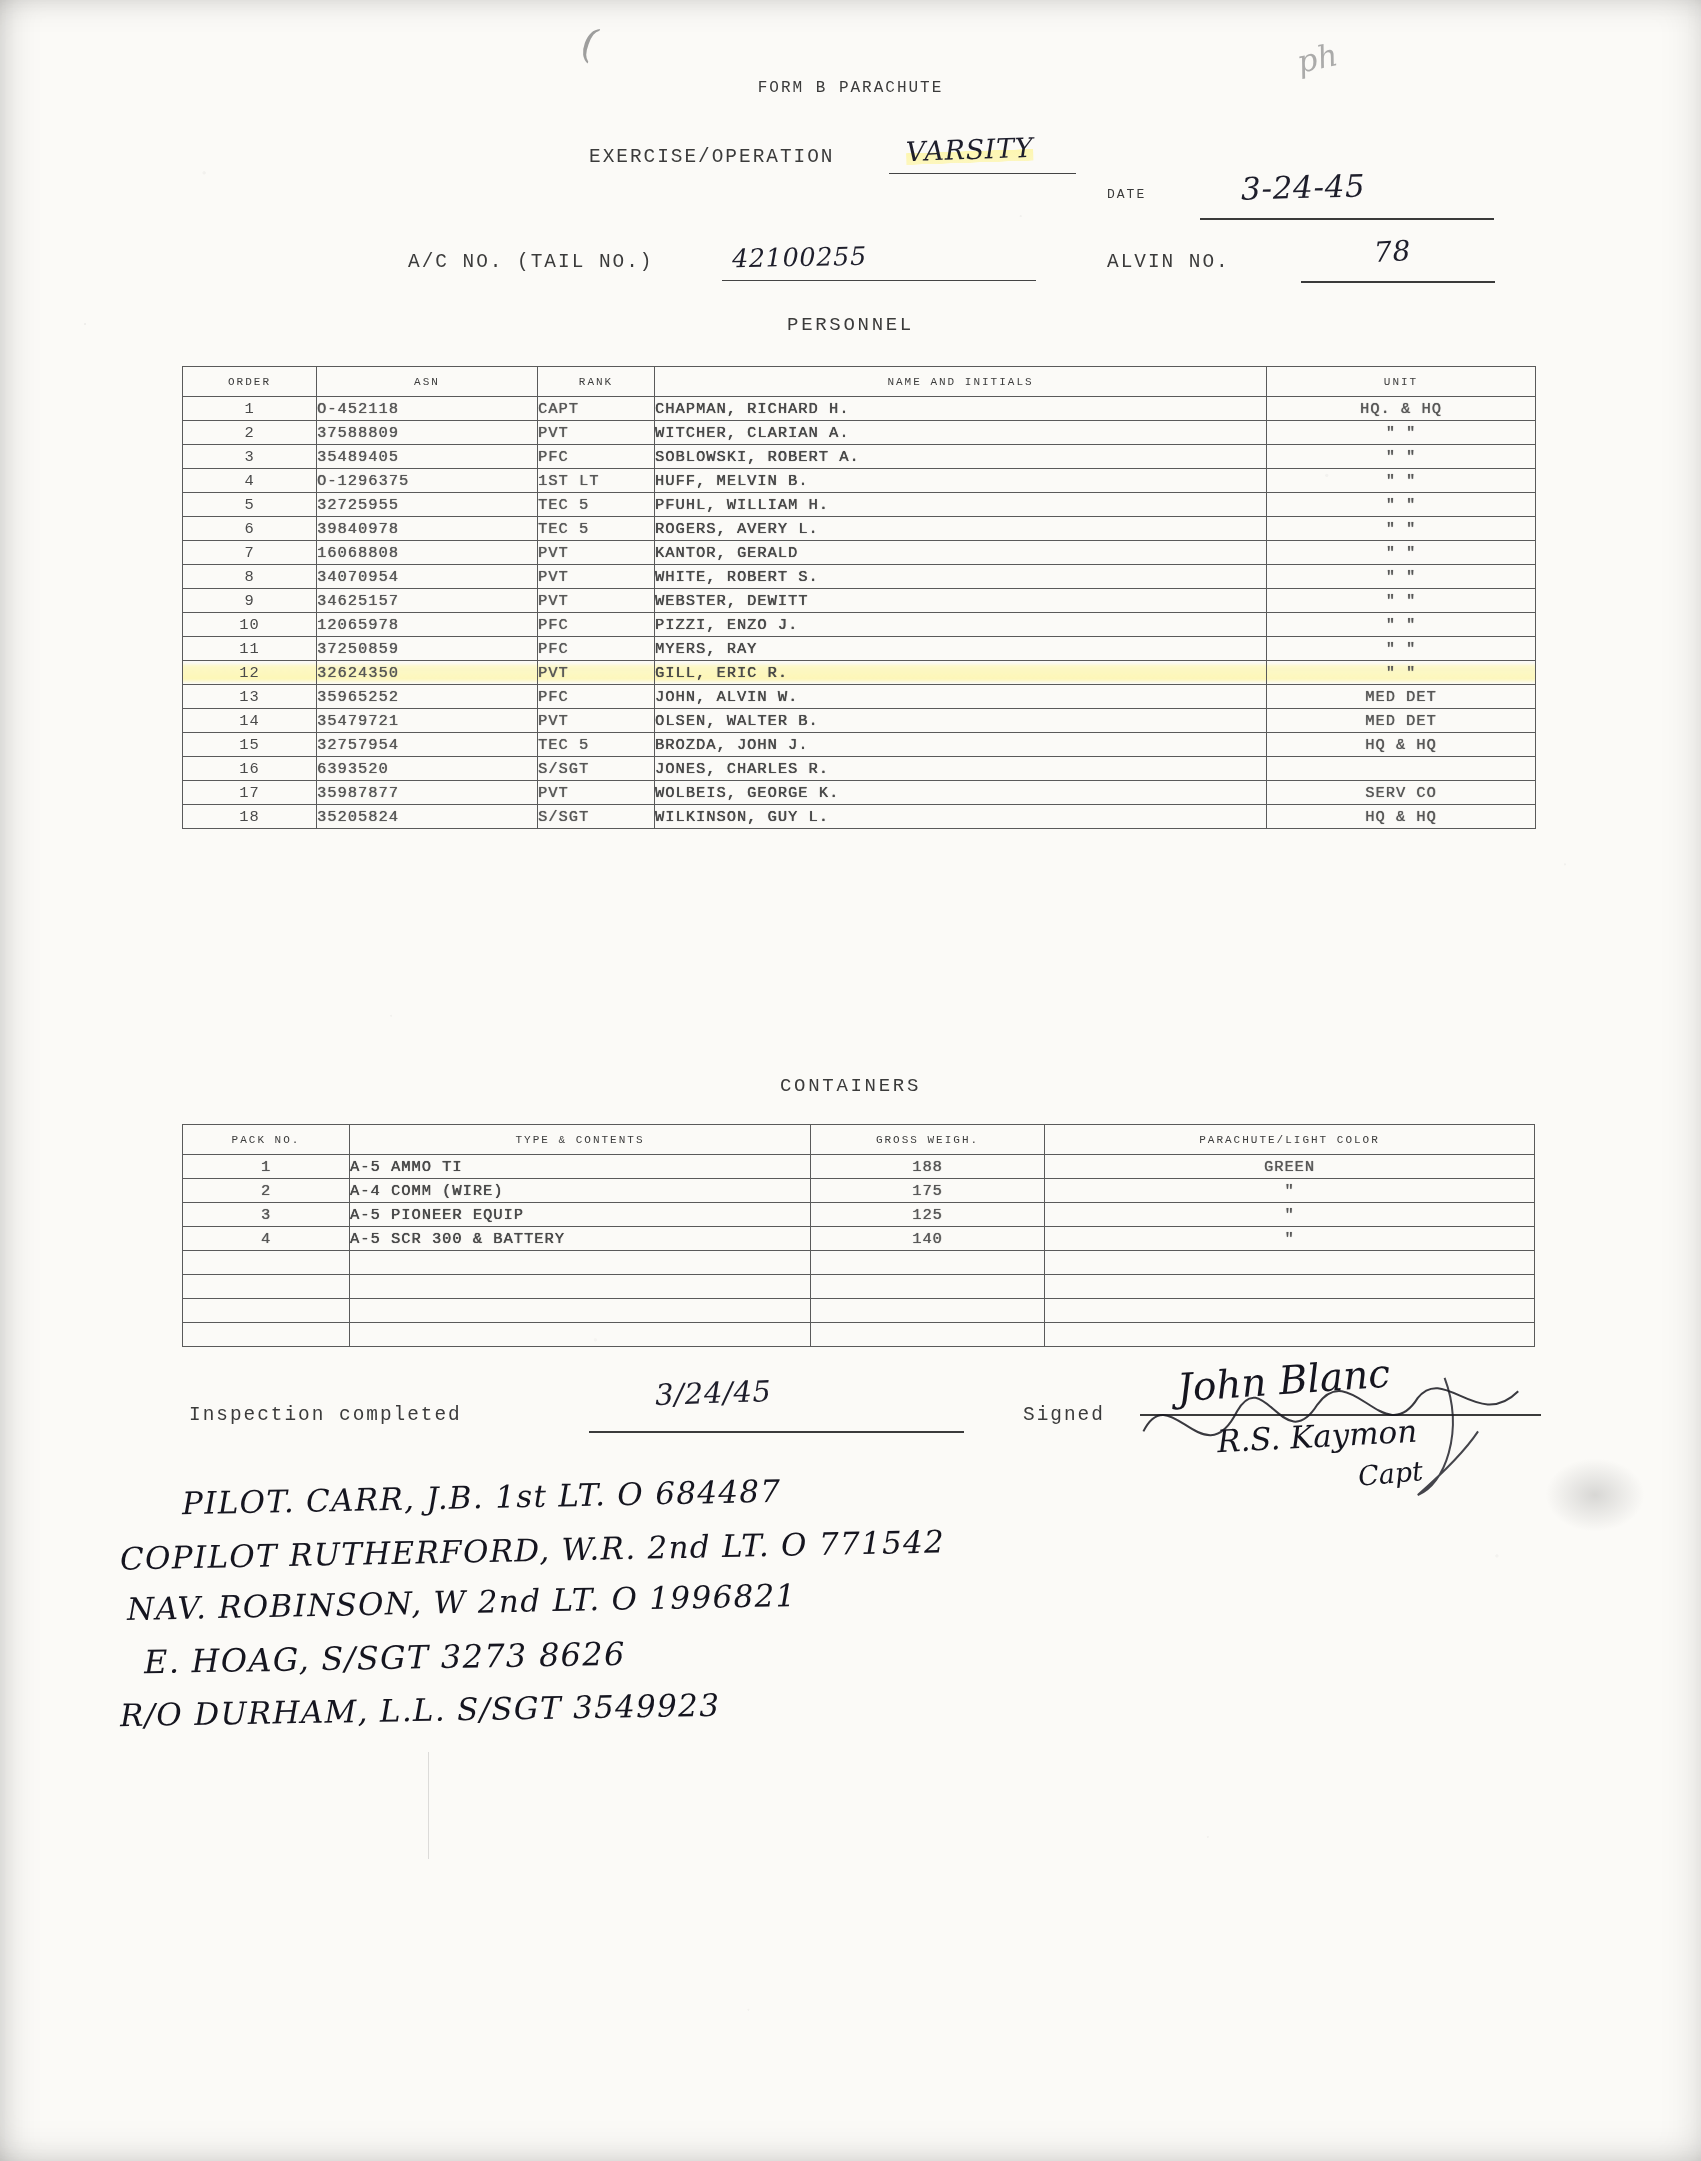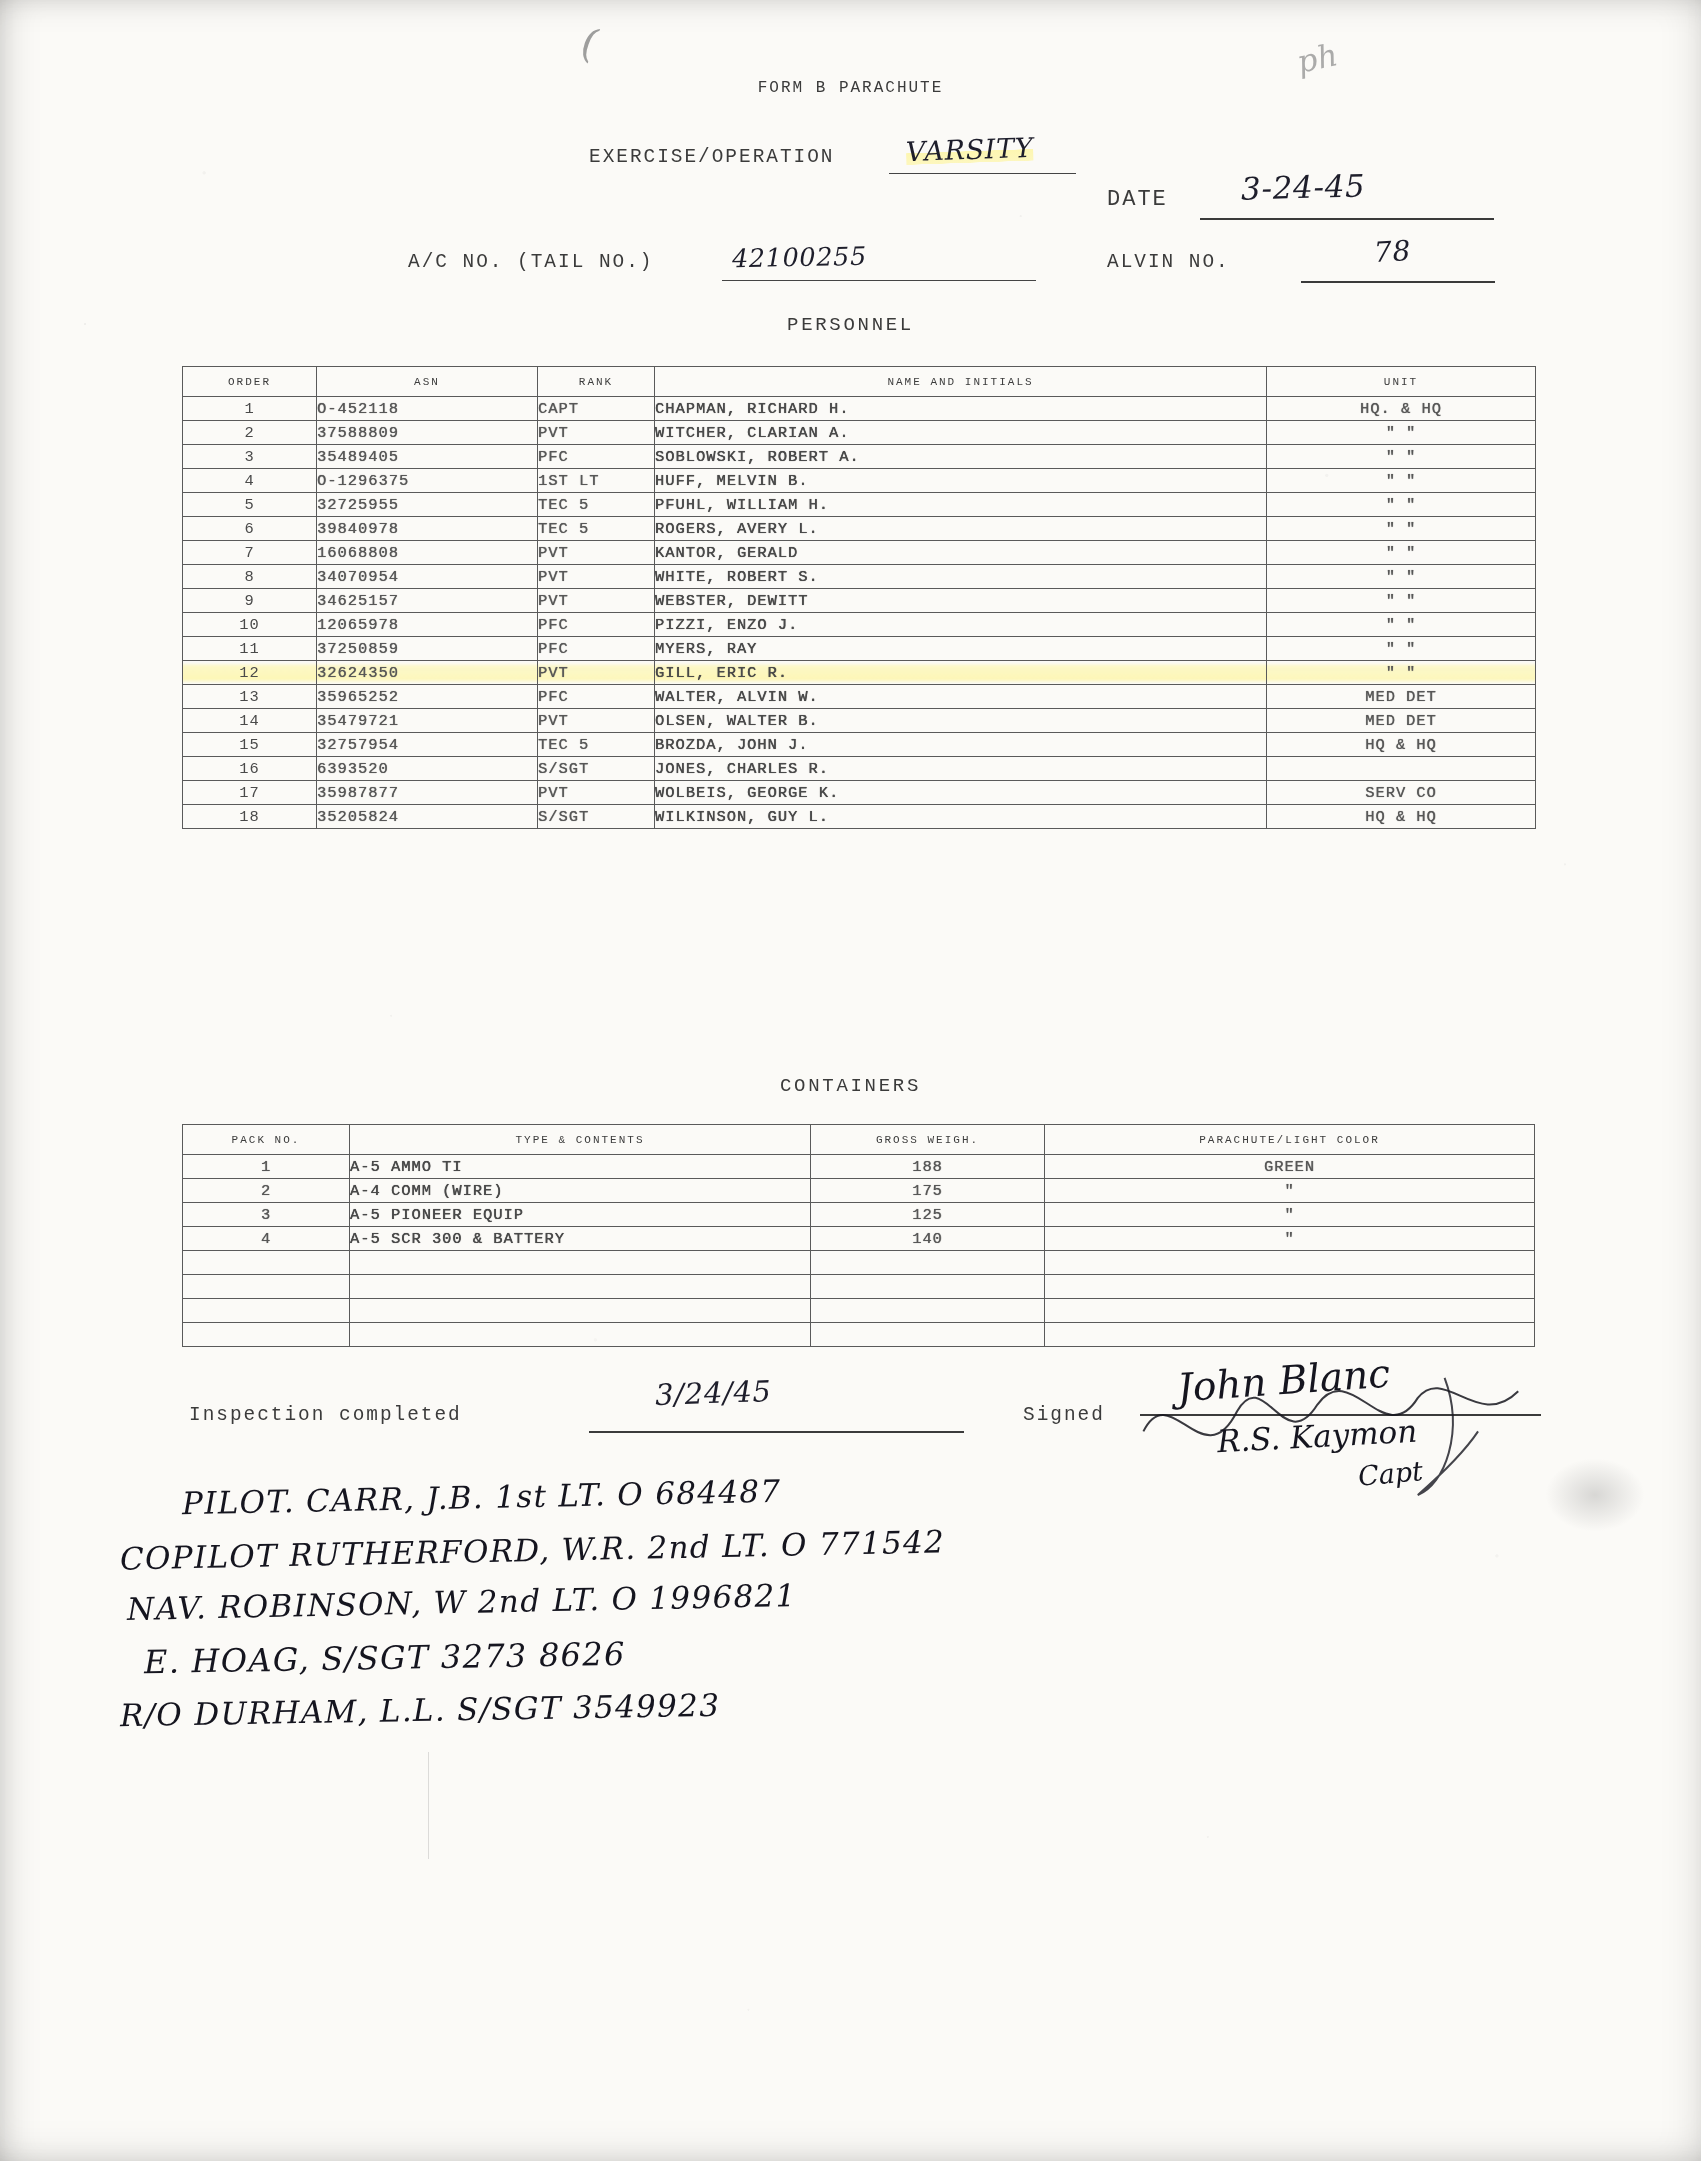--- a/index.html
+++ b/index.html
@@ -87,21 +87,21 @@
     background: linear-gradient(to bottom, rgba(255,246,120,0.0) 55%, rgba(255,243,120,0.55) 56%, rgba(255,243,120,0.45) 92%, rgba(255,255,255,0) 93%);
   }
   #exercise-underline {
     position: absolute;
     top: 173px; left: 889px; width: 187px; height: 1.3px;
     background: #444;
   }
   #date-label {
     position: absolute;
     top: 187px; left: 1107px;
-    font-size: 22px;
+    font-size: 13px;
     letter-spacing: 2px;
   }
   #date-value {
     position: absolute;
     top: 169px; left: 1241px;
     font-size: 31px;
     transform: rotate(-1.5deg);
   }
   #date-underline {
     position: absolute;
@@ -450,21 +450,21 @@
           <td class="cell-order">12</td>
           <td class="cell-asn smear">32624350</td>
           <td class="cell-rank smear">PVT</td>
           <td class="cell-name smear-strong">GILL, ERIC R.</td>
           <td class="cell-unit smear">" "</td>
         </tr>
         <tr>
           <td class="cell-order">13</td>
           <td class="cell-asn smear">35965252</td>
           <td class="cell-rank smear">PFC</td>
-          <td class="cell-name smear-strong">WALTER, ALVIN W.</td>
+          <td class="cell-name smear-strong">JOHN, ALVIN W.</td>
           <td class="cell-unit smear">MED DET</td>
         </tr>
         <tr>
           <td class="cell-order">14</td>
           <td class="cell-asn smear">35479721</td>
           <td class="cell-rank smear">PVT</td>
           <td class="cell-name smear-strong">OLSEN, WALTER B.</td>
           <td class="cell-unit smear">MED DET</td>
         </tr>
         <tr>

